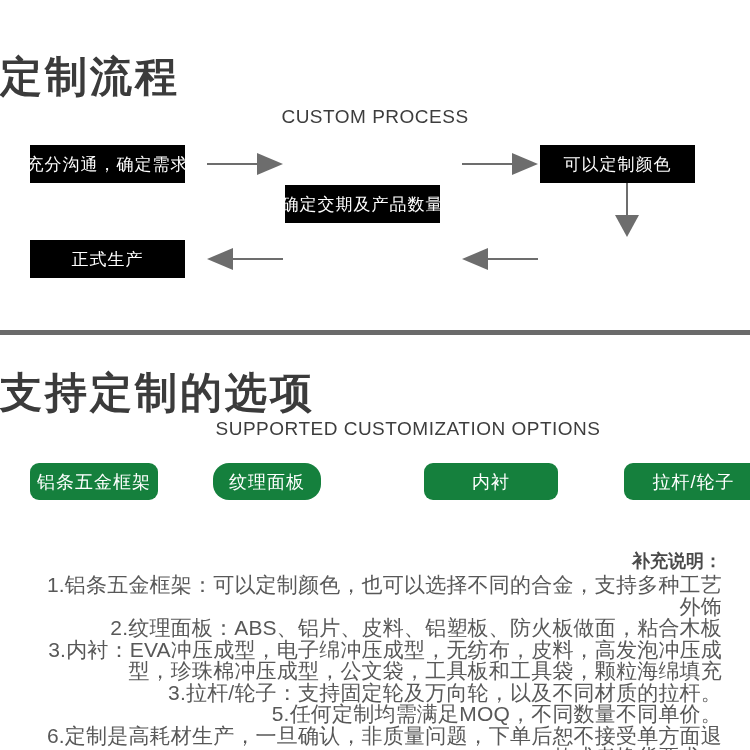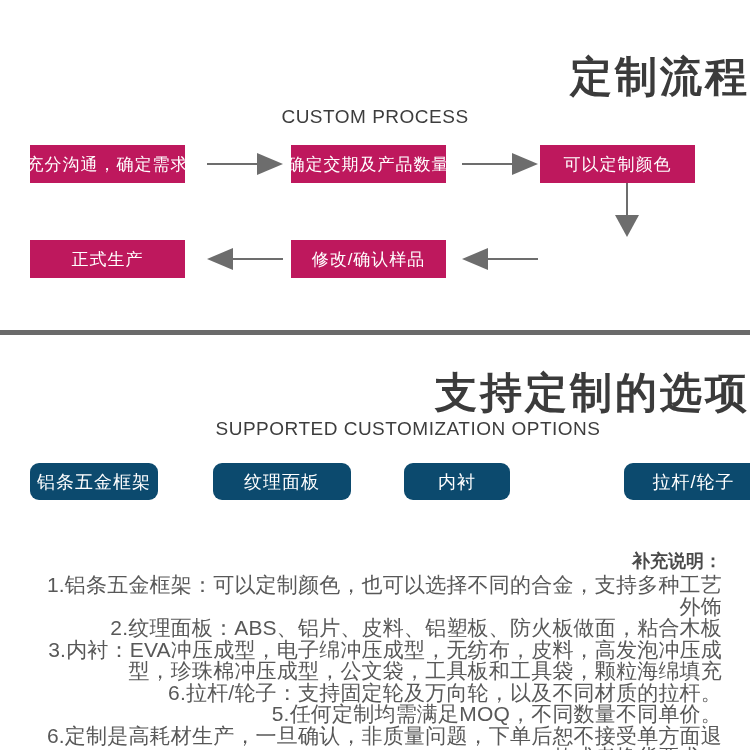--- a/index.html
+++ b/index.html
@@ -5,41 +5,41 @@
   html,body{margin:0;padding:0;}
   body{
     width:750px;height:750px;background:#ffffff;
     font-family:"Liberation Sans","DejaVu Sans",sans-serif;
     position:relative;overflow:hidden;
   }
   .page{position:relative;width:750px;height:750px;background:#fff;}
 
   
   .sec-title{
-    position:absolute;left:0;width:750px;text-align:right;
+    position:absolute;left:0;width:750px;text-align:left;
     font-size:42px;font-weight:700;color:#3b3b3b;letter-spacing:3px;line-height:1;
   }
   .sec-sub{
     position:absolute;left:0;width:750px;text-align:center;
     font-size:19px;color:#3d3d3d;letter-spacing:0.5px;line-height:1;
   }
   #title1{top:56px;}
   #sub1{top:107px;}
   #title2{top:372px;}
   #sub2{top:419px;padding-left:33px;}
 
   
   .flow-box{
-    position:absolute;width:155px;height:38px;background:#be185d;
+    position:absolute;width:155px;height:38px;background:#000000;
     color:#ffffff;font-size:17px;letter-spacing:1px;
     display:flex;align-items:center;justify-content:center;white-space:nowrap;
   }
   .r1{top:145px;}
   .r2{top:240px;}
-  .c1{left:30px;} .c2{left:291px;} .c3{left:540px;}
+  .c1{left:30px;} .c2{left:285px;margin-top:40px;} .c3{left:540px;}
 
   
   .h-line{position:absolute;height:2px;background:#6d6d6d;}
   .v-line{position:absolute;width:2px;background:#6d6d6d;}
   .tri-right{
     position:absolute;width:0;height:0;
     border-top:11px solid transparent;border-bottom:11px solid transparent;
     border-left:26px solid #6d6d6d;
   }
   .tri-left{
@@ -51,49 +51,48 @@
     position:absolute;width:0;height:0;
     border-left:12px solid transparent;border-right:12px solid transparent;
     border-top:22px solid #6d6d6d;
   }
 
   
   .divider{position:absolute;left:0;top:330px;width:750px;height:5px;background:#6a6a6a;}
 
   
   .opt-btn{
-    position:absolute;top:463px;height:37px;background:#0c4a6e;border:none;
+    position:absolute;top:463px;height:37px;background:#15803d;border:none;
     border-radius:9px;color:#ffffff;font-size:18px;letter-spacing:1px;
     display:flex;align-items:center;justify-content:center;white-space:nowrap;
     font-family:inherit;cursor:pointer;
   }
   #btn0{left:30px;width:128px;}
-  #btn1{left:213px;width:138px;}
-  #btn2{left:404px;width:106px;}
+  #btn1{left:213px;width:108px;border-radius:16px;}
+  #btn2{left:424px;width:134px;}
   #btn3{left:624px;width:139px;}
 
   
   .notes{position:absolute;left:26px;top:550px;width:696px;color:#585858;text-align:right;}
   .notes-heading{font-size:18px;font-weight:700;color:#4a4a4a;line-height:22px;margin-bottom:2px;}
   .note-line{font-size:21px;line-height:21.5px;letter-spacing:0.2px;}
 </style>
 </head>
 <body>
 
 <div class="page">
 
   <div id="title1" class="sec-title">定制流程</div>
   <div id="sub1" class="sec-sub">CUSTOM PROCESS</div>
 
   <div class="flow-box r1 c1">充分沟通，确定需求</div>
   <div class="flow-box r1 c2">确定交期及产品数量</div>
   <div class="flow-box r1 c3">可以定制颜色</div>
 
   <div class="flow-box r2 c1">正式生产</div>
-  <div class="flow-box r2 c2">修改/确认样品</div>
 
   <div class="h-line" style="left:207px;top:163px;width:52px;"></div>
   <div class="tri-right" style="left:257px;top:153px;"></div>
   <div class="h-line" style="left:462px;top:163px;width:52px;"></div>
   <div class="tri-right" style="left:512px;top:153px;"></div>
 
   <div class="v-line" style="left:626px;top:183px;height:33px;"></div>
   <div class="tri-down" style="left:615px;top:215px;"></div>
 
   <div class="tri-left" style="left:207px;top:248px;"></div>
@@ -109,18 +108,18 @@
   <button id="btn0" class="opt-btn">铝条五金框架</button>
   <button id="btn1" class="opt-btn">纹理面板</button>
   <button id="btn2" class="opt-btn">内衬</button>
   <button id="btn3" class="opt-btn">拉杆/轮子</button>
 
   <div class="notes">
     <div class="notes-heading">补充说明：</div>
     <div class="note-line">1.铝条五金框架：可以定制颜色，也可以选择不同的合金，支持多种工艺外饰</div>
     <div class="note-line">2.纹理面板：ABS、铝片、皮料、铝塑板、防火板做面，粘合木板</div>
     <div class="note-line">3.内衬：EVA冲压成型，电子绵冲压成型，无纺布，皮料，高发泡冲压成型，珍珠棉冲压成型，公文袋，工具板和工具袋，颗粒海绵填充</div>
-    <div class="note-line">6.拉杆/轮子：支持固定轮及万向轮，以及不同材质的拉杆。</div>
+    <div class="note-line">3.拉杆/轮子：支持固定轮及万向轮，以及不同材质的拉杆。</div>
     <div class="note-line">5.任何定制均需满足MOQ，不同数量不同单价。</div>
     <div class="note-line">6.定制是高耗材生产，一旦确认，非质量问题，下单后恕不接受单方面退款或者换货要求。</div>
   </div>
 
 </div>
 
 </body></html>

